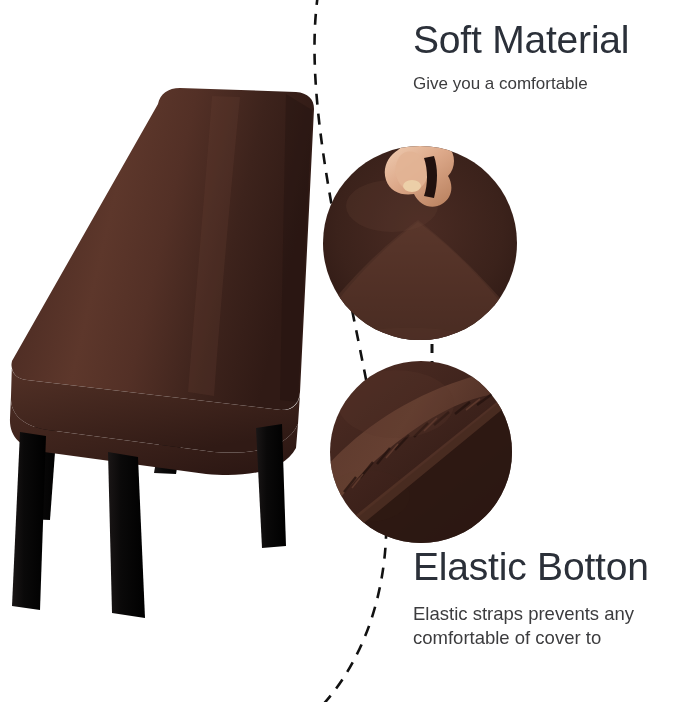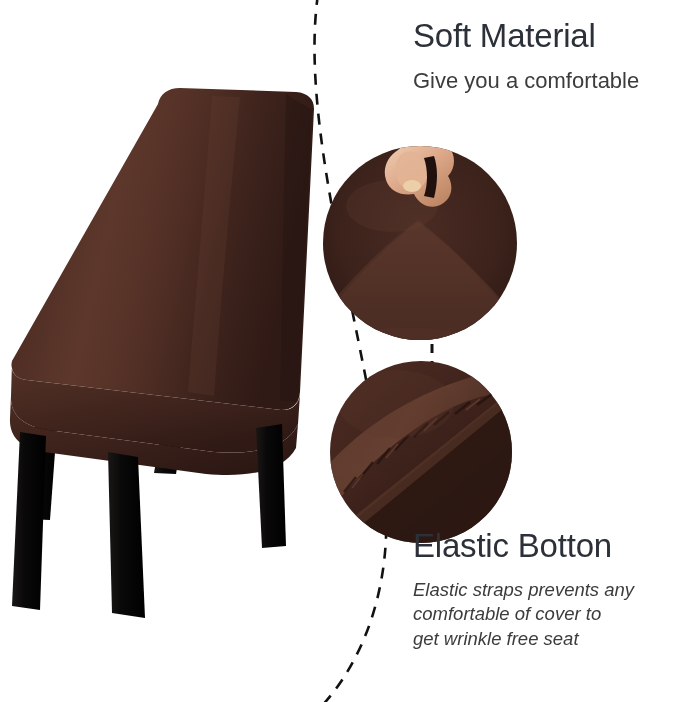--- a/index.html
+++ b/index.html
@@ -20,38 +20,38 @@
   #art {
     position:absolute; left:0; top:0;
     width:679px; height:702px;
     display:block;
   }
 
   
   .txt-block { position:absolute; }
 
   #soft-block  { left:413px; top:18px;  width:262px; }
-  #elastic-block { left:413px; top:528px; width:266px; }
+  #elastic-block { left:413px; top:545px; width:266px; }
 
   .headline {
-    font-size:33px;
+    font-size:39px;
     font-weight:400;
     letter-spacing:-0.2px;
     color:#2b3039;
     line-height:1.12;
     white-space:nowrap;
   }
   .subtext {
     margin-top:11px;
-    font-size:22px;
+    font-size:17px;
     font-weight:400;
     color:#3c3c3e;
     line-height:1.32;
   }
-  #elastic-block .subtext { margin-top:13px; font-size:18.5px;font-style:italic; }
+  #elastic-block .subtext { margin-top:13px; font-size:18.5px; }
 </style>
 </head>
 <body>
 
 <div id="stage">
 
   <svg id="art" viewBox="0 0 679 702">
     <defs>
 
       <linearGradient id="gBack" x1="0" y1="0" x2="1" y2="0.25">
@@ -214,17 +214,16 @@
     <div class="subtext">
       <div>Give you a comfortable</div>
     </div>
   </div>
 
   <div class="txt-block" id="elastic-block">
     <div class="headline">Elastic Botton</div>
     <div class="subtext">
       <div>Elastic straps prevents any</div>
       <div>comfortable of cover to</div>
-      <div>get wrinkle free seat</div>
     </div>
   </div>
 
 </div>
 
 </body></html>

